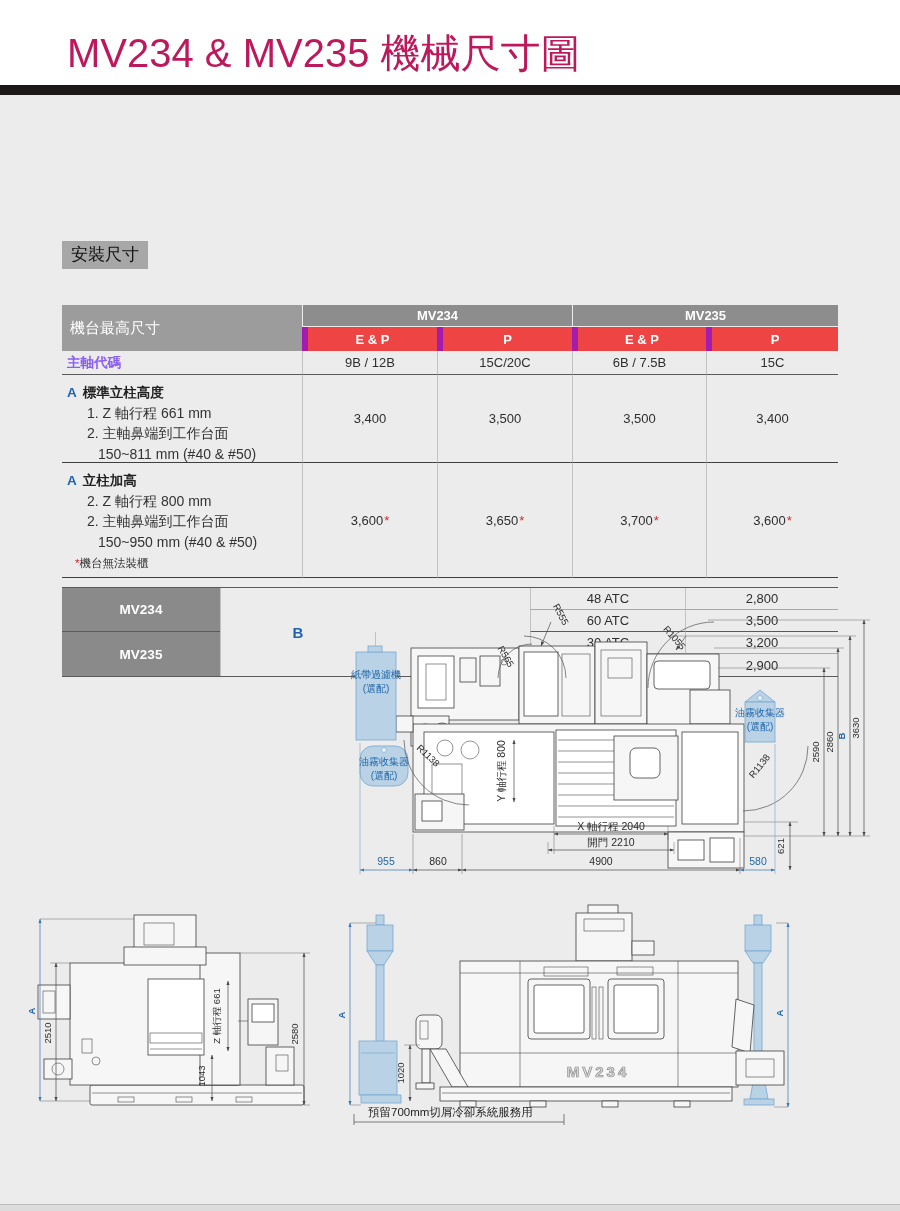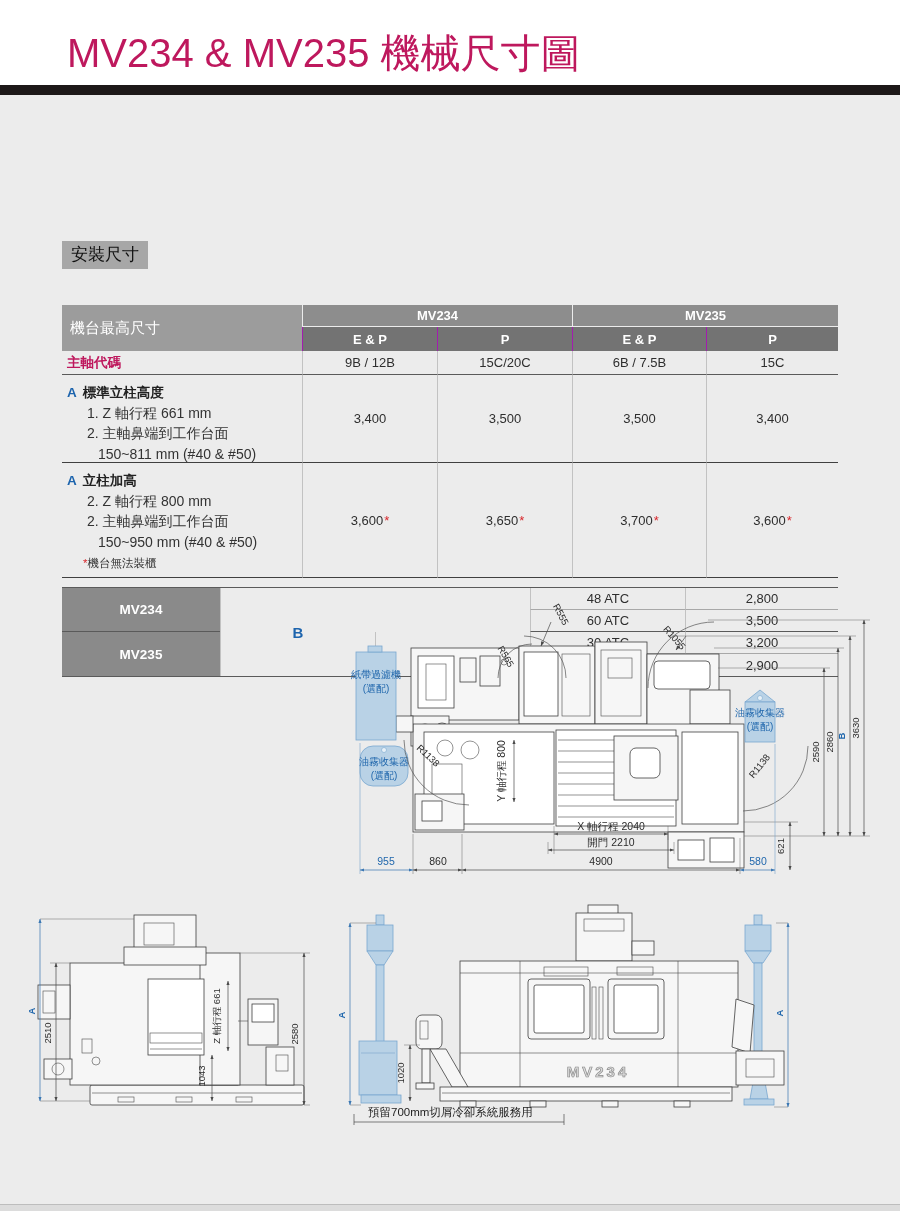--- a/index.html
+++ b/index.html
@@ -11,32 +11,32 @@
   #titlebar{left:0;top:85px;width:900px;height:10px;background:#1d1818;}
   #content{left:0;top:95px;width:900px;height:1116px;background:#ececec;}
   #footstrip{left:0;bottom:0;width:900px;height:6px;background:#dcdcdc;border-top:1px solid #bdbdbd;}
   #seclabel{left:62px;top:146px;background:#a7a7a7;color:#111;font-size:17px;padding:2px 9px 3px 9px;}
   
   #t1{left:62px;top:210px;width:776px;display:grid;
       grid-template-columns:240px 135px 135px 134px 132px;
       grid-template-rows:22px 24px 24px 88px 115px;}
   #t1 .cell{display:flex;align-items:center;justify-content:center;font-size:13px;color:#2e2e2e;}
   #t1 .hdrA{background:#8d8d8d;color:#fff;font-weight:bold;border-left:1px solid #ececec;border-bottom:1px solid #ececec;}
-  #t1 .hdrB{background:#737373;color:#fff;font-weight:bold;border-left:1px solid #a21caf;}
+  #t1 .hdrB{background:#ef4444;color:#fff;font-weight:bold;border-left:6px solid #a21caf;}
   #t1 .corner{background:#9c9c9c;color:#fff;font-size:15px;justify-content:flex-start;padding-left:8px;grid-row:1/3;grid-column:1;}
   #t1 .lblcell{flex-direction:column;align-items:flex-start;justify-content:flex-start;padding:9px 0 0 5px;}
   #t1 .vline{border-left:1px solid #c2c2c2;}
   #t1 .dark-b{border-bottom:1px solid #5a5a5a;}
   #t1 .mid-b{border-bottom:1px solid #404040;}
-  #t1 .boldlbl{font-weight:bold;color:#be185d;font-size:13.5px;justify-content:flex-start;padding-left:5px;}
+  #t1 .boldlbl{font-weight:bold;color:#8b5cf6;font-size:13.5px;justify-content:flex-start;padding-left:5px;}
   .rowtitle{font-weight:bold;color:#222;font-size:13.5px;}
   .mk{color:#1d64ad;font-weight:bold;margin-right:6px;}
   .subline{font-size:14px;color:#333;margin:2.5px 0 0 20px;}
   .subline.ind2{margin-left:31px;}
-  .footnote{font-size:11.5px;color:#333;margin:6px 0 0 16px;}
+  .footnote{font-size:11.5px;color:#333;margin:6px 0 0 8px;}
   .red{color:#d8262b;}
   .star{margin-left:1px;}
   
   #t2{left:62px;top:492px;width:776px;display:grid;
       grid-template-columns:158px 155px 155px 155px 153px;
       grid-template-rows:22px 22px 22px 22px;
       border-top:1px solid #5a5a5a;border-bottom:1px solid #5a5a5a;}
   #t2 .cell{display:flex;align-items:center;justify-content:center;font-size:13px;color:#2e2e2e;}
   #t2 .model{background:#8a8a8a;color:#fff;font-weight:bold;font-size:13.5px;}
   #t2 .vline{border-left:1px solid #c2c2c2;}

